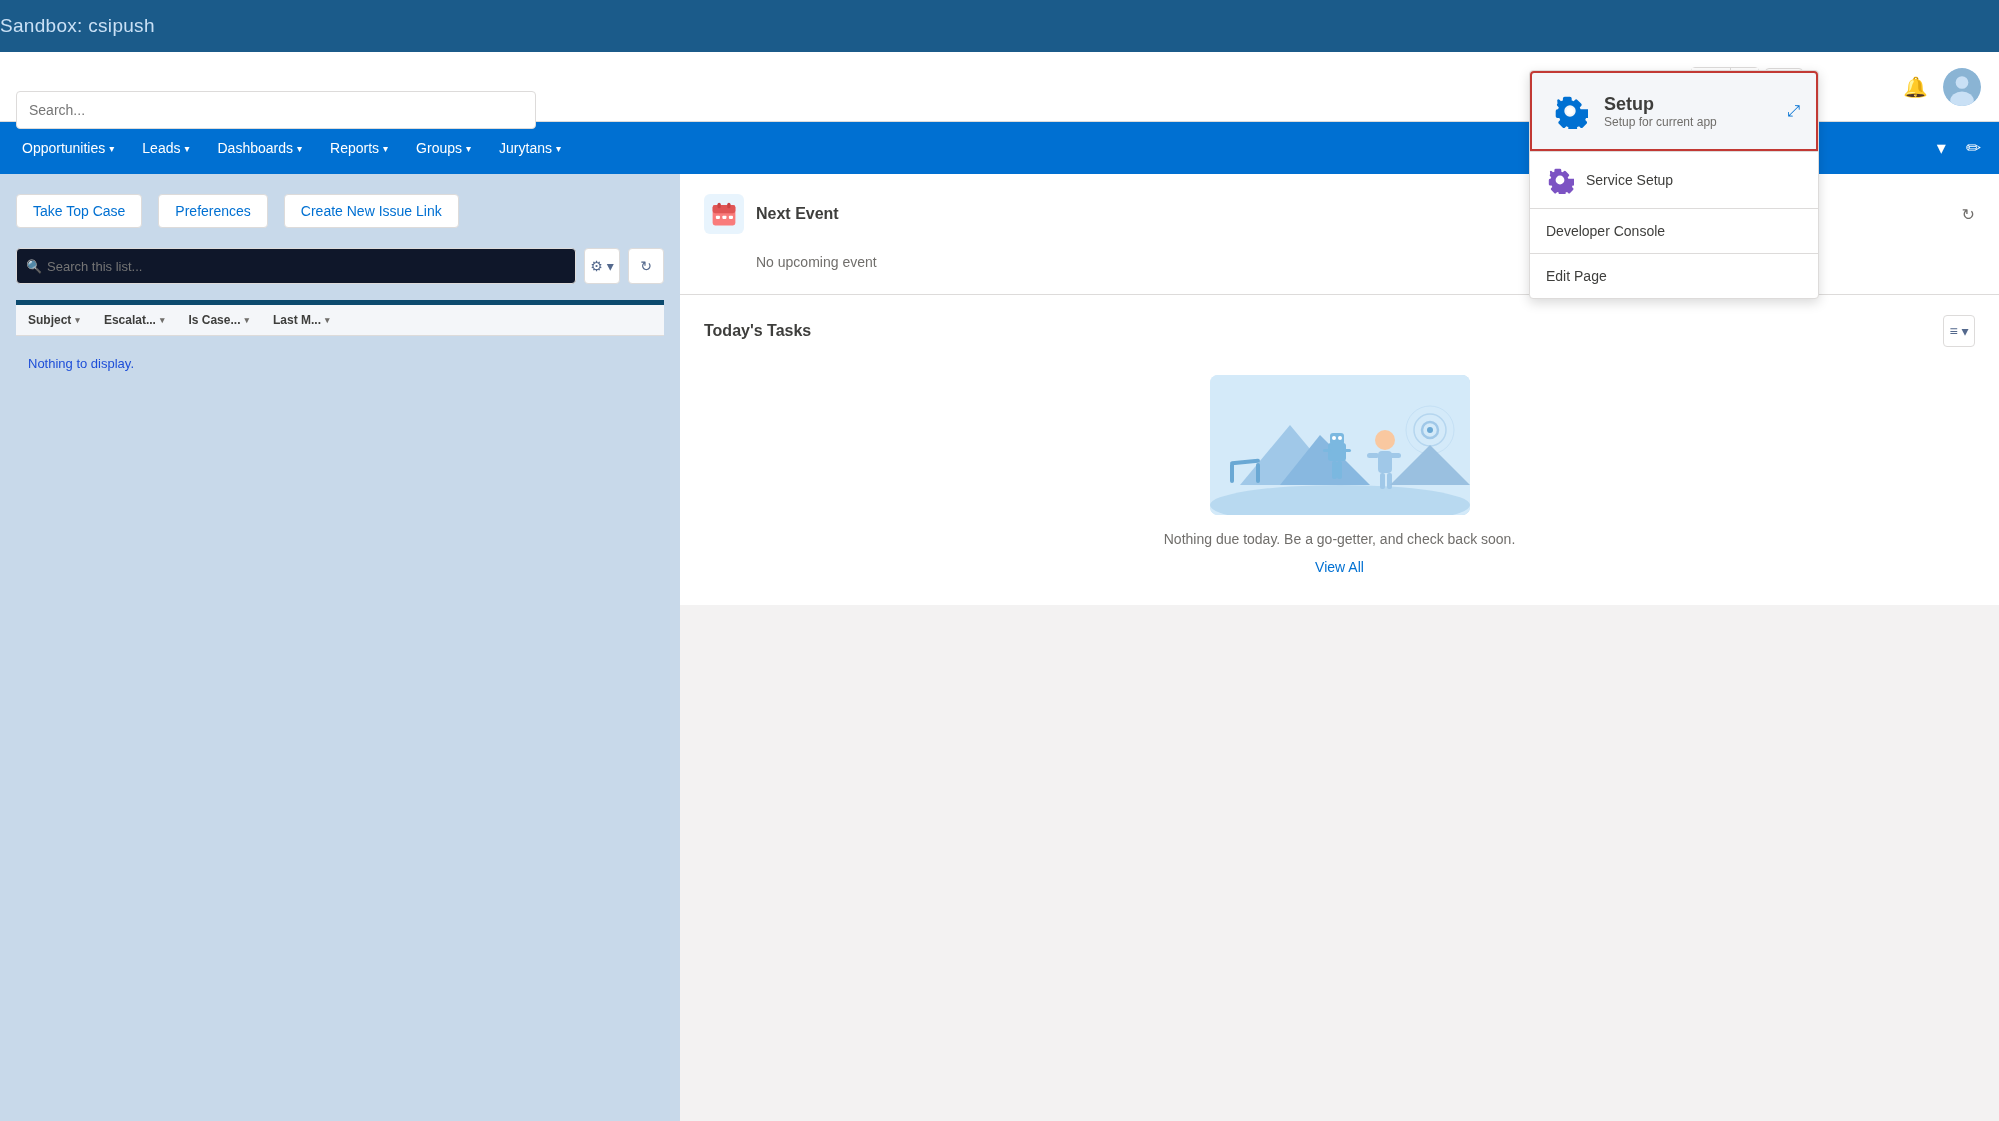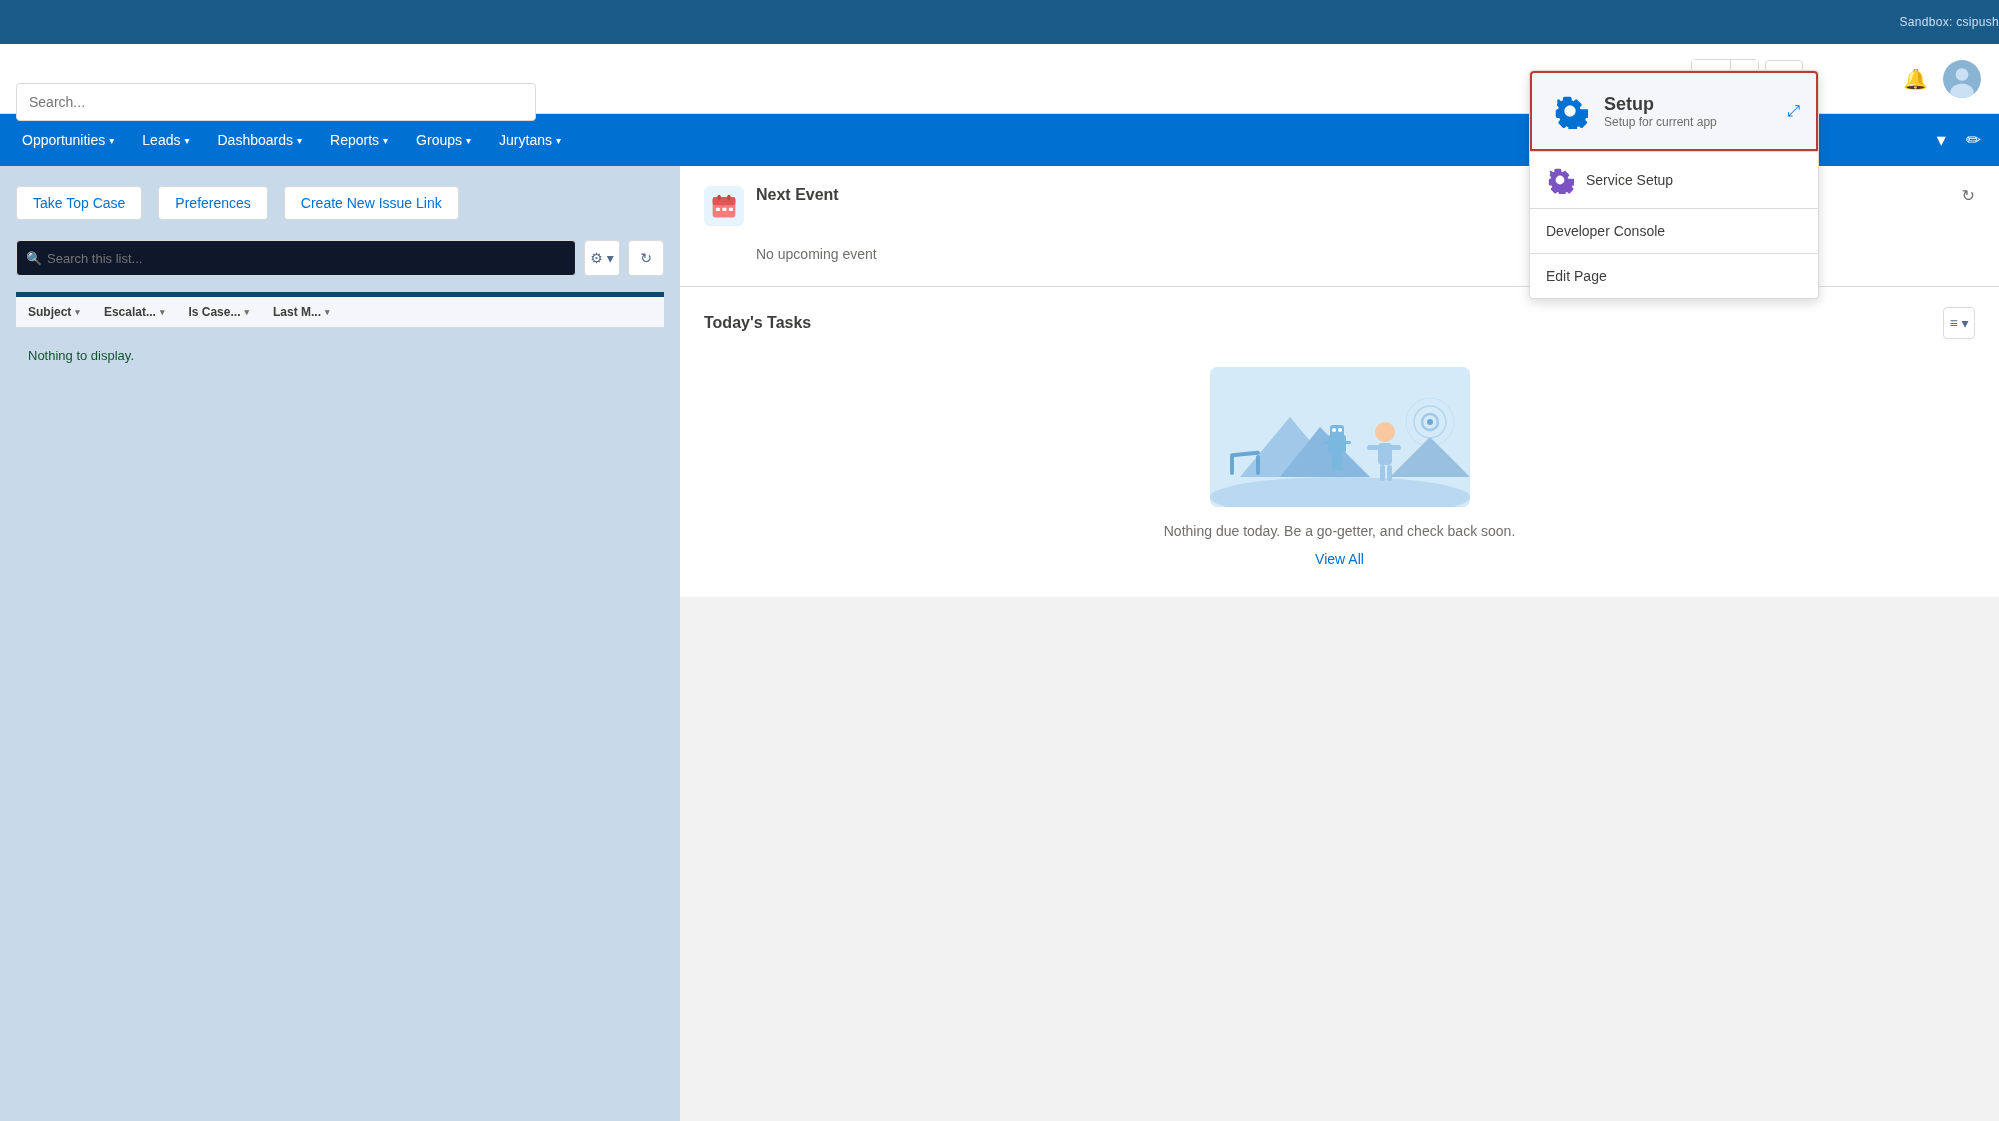--- a/index.html
+++ b/index.html
@@ -1,26 +1,26 @@
 <!DOCTYPE html>
 <html><head>
   <meta charset="utf-8">
   <style>
     * { box-sizing: border-box; margin: 0; padding: 0; }
     body { font-family: 'Salesforce Sans', Arial, sans-serif; background: #f3f3f3; overflow: hidden; width: 1999px; height: 1121px; }
 
     
     .top-bar {
       background: #1b5b8a;
-      height: 44px;
+      height: 52px;
       display: flex;
       align-items: center;
-      justify-content: flex-end;
+      justify-content: flex-start;
       color: #c9e0f5;
-      font-size: 12px;
+      font-size: 19px;
       letter-spacing: 0.3px;
     }
 
     
     .header {
       background: #fff;
       height: 70px;
       display: flex;
       align-items: center;
       padding: 0 16px;
@@ -192,40 +192,40 @@
       font-size: 12px;
       color: #3e3e3c;
       font-weight: 600;
       cursor: pointer;
       white-space: nowrap;
     }
     .th .chev { font-size: 9px; color: #706e6b; }
     .no-display {
       padding: 20px 12px;
       font-size: 13px;
-      color: #14532d;
+      color: #1d4ed8;
     }
 
     
     .right-panel {
       flex: 1;
       background: #f3f2f2;
       padding: 0;
       overflow: hidden;
       position: relative;
     }
 
     
     .card {
       background: #fff;
       border-bottom: 1px solid #dddbda;
       padding: 20px 24px;
     }
     .card-title {
-      display: flex; align-items: flex-start; gap: 12px;
+      display: flex; align-items: center; gap: 12px;
       font-size: 16px;
       font-weight: 700;
       color: #3e3e3c;
       margin-bottom: 12px;
     }
     .event-icon {
       width: 40px; height: 40px;
       background: #e8f4fd;
       border-radius: 6px;
       display: flex; align-items: center; justify-content: center;

